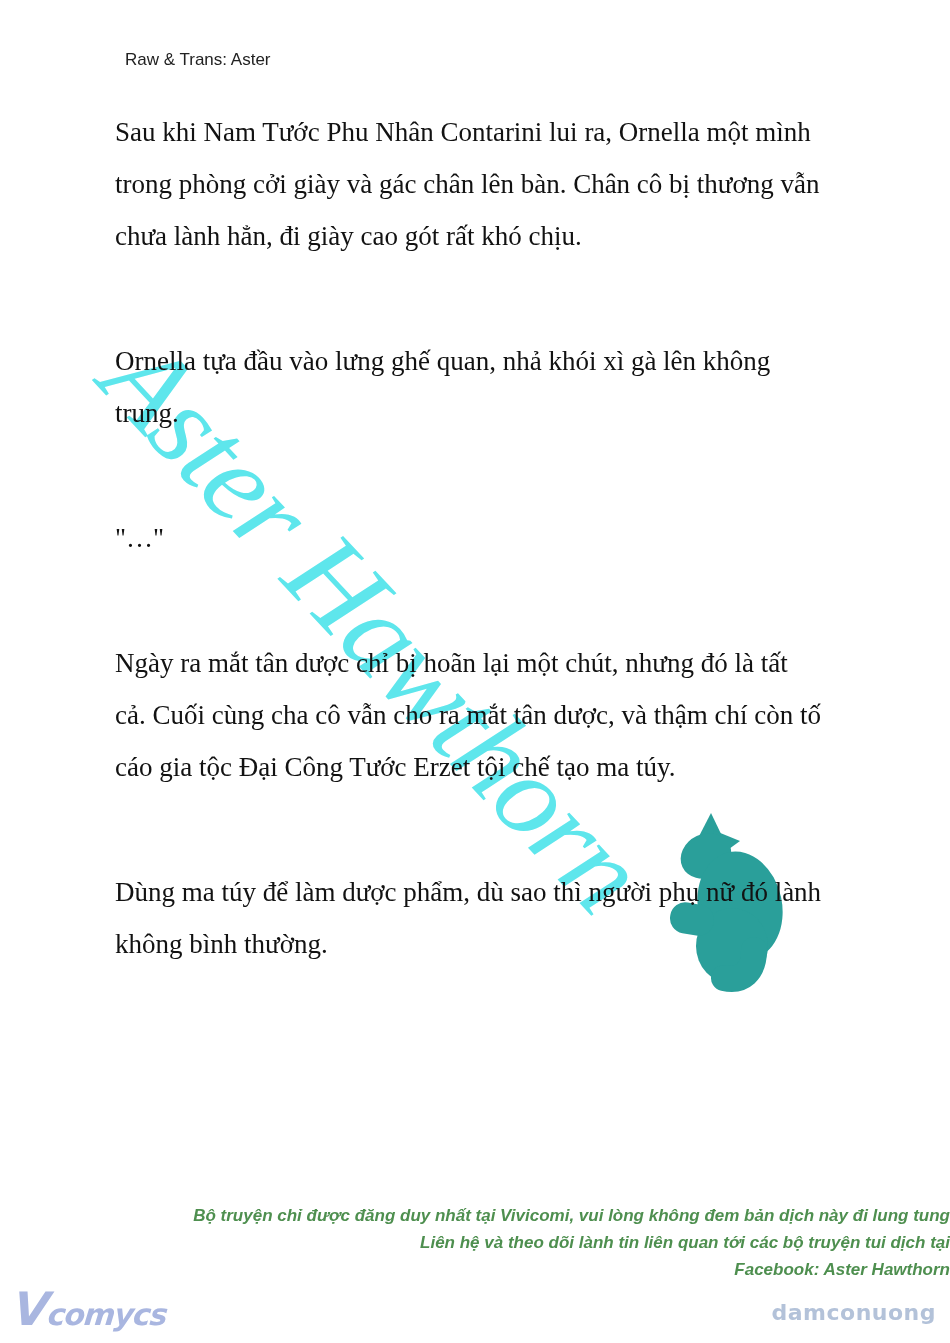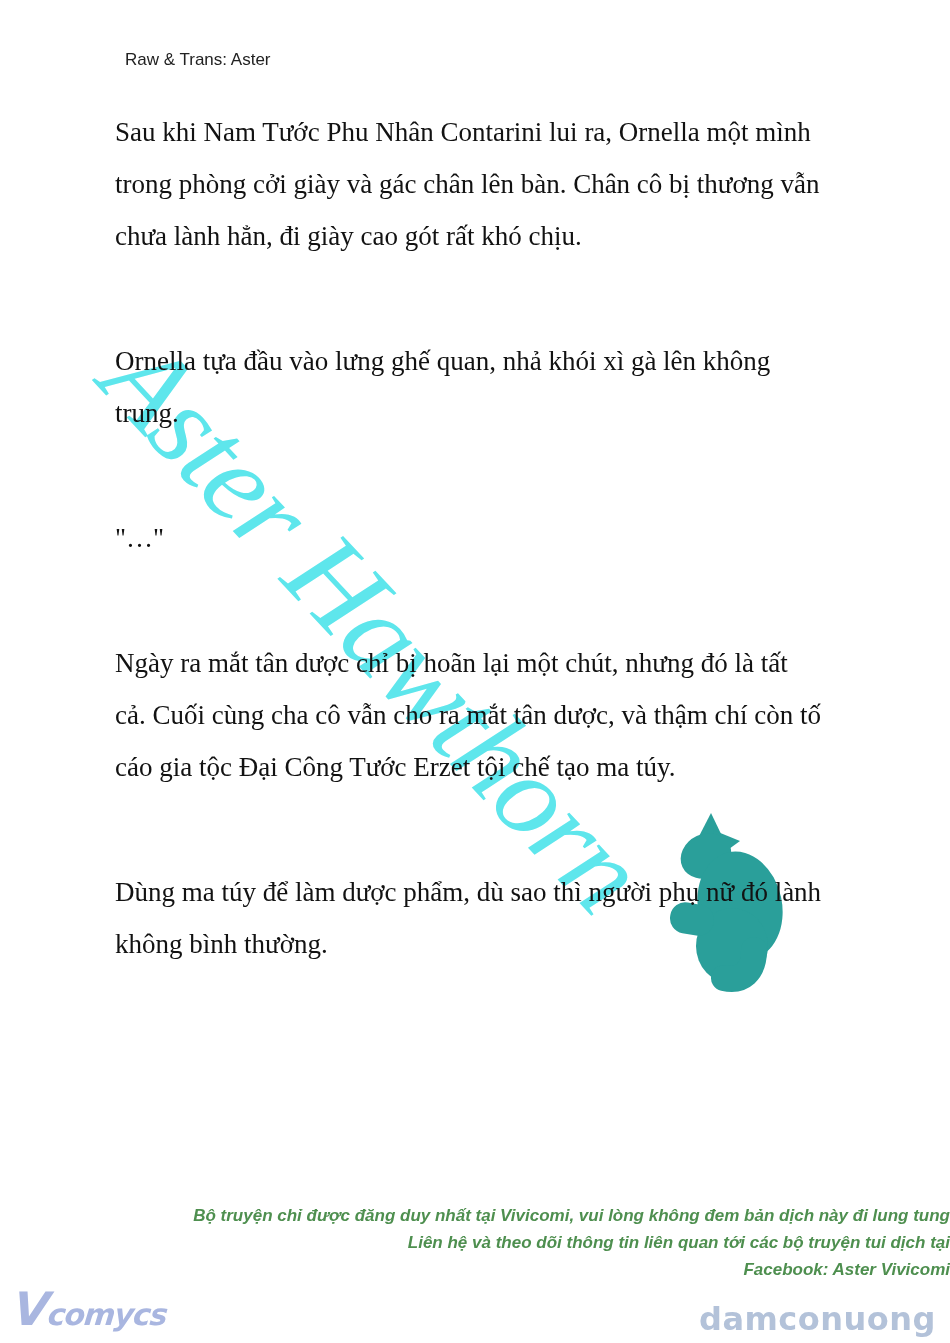--- a/index.html
+++ b/index.html
@@ -97,21 +97,21 @@
   }
   .vcomycs::first-letter { font-size: 46px; }
 
   
   .damconuong {
     position: absolute;
     right: 14px;
     top: 1300px;
     font-family: "DejaVu Sans", sans-serif;
     font-weight: bold;
-    font-size: 32px;
+    font-size: 22px;
     letter-spacing: 0.5px;
     color: var(--logo_right, #b3c2d9);
     text-shadow: 0 0 3px rgba(255,255,255,0.9);
     z-index: 3;
   }
 </style>
 </head>
 <body>
 
 <div class="page">
@@ -133,21 +133,21 @@
   <div class="content">
     <p>Sau khi Nam Tước Phu Nhân Contarini lui ra, Ornella một mình trong phòng cởi giày và gác chân lên bàn. Chân cô bị thương vẫn chưa lành hẳn, đi giày cao gót rất khó chịu.</p>
     <p>Ornella tựa đầu vào lưng ghế quan, nhả khói xì gà lên không trung.</p>
     <p>"…"</p>
     <p>Ngày ra mắt tân dược chỉ bị hoãn lại một chút, nhưng đó là tất cả. Cuối cùng cha cô vẫn cho ra mắt tân dược, và thậm chí còn tố cáo gia tộc Đại Công Tước Erzet tội chế tạo ma túy.</p>
     <p>Dùng ma túy để làm dược phẩm, dù sao thì người phụ nữ đó lành không bình thường.</p>
   </div>
 
   <div class="footer">
     <div>Bộ truyện chỉ được đăng duy nhất tại Vivicomi, vui lòng không đem bản dịch này đi lung tung</div>
-    <div>Liên hệ và theo dõi thông tin liên quan tới các bộ truyện tui dịch tại</div>
-    <div>Facebook: Aster Vivicomi</div>
+    <div>Liên hệ và theo dõi lành tin liên quan tới các bộ truyện tui dịch tại</div>
+    <div>Facebook: Aster Hawthorn</div>
   </div>
 
   <div class="vcomycs">Vcomycs</div>
 
   <div class="damconuong">damconuong</div>
 
 </div>
 
 </body></html>

